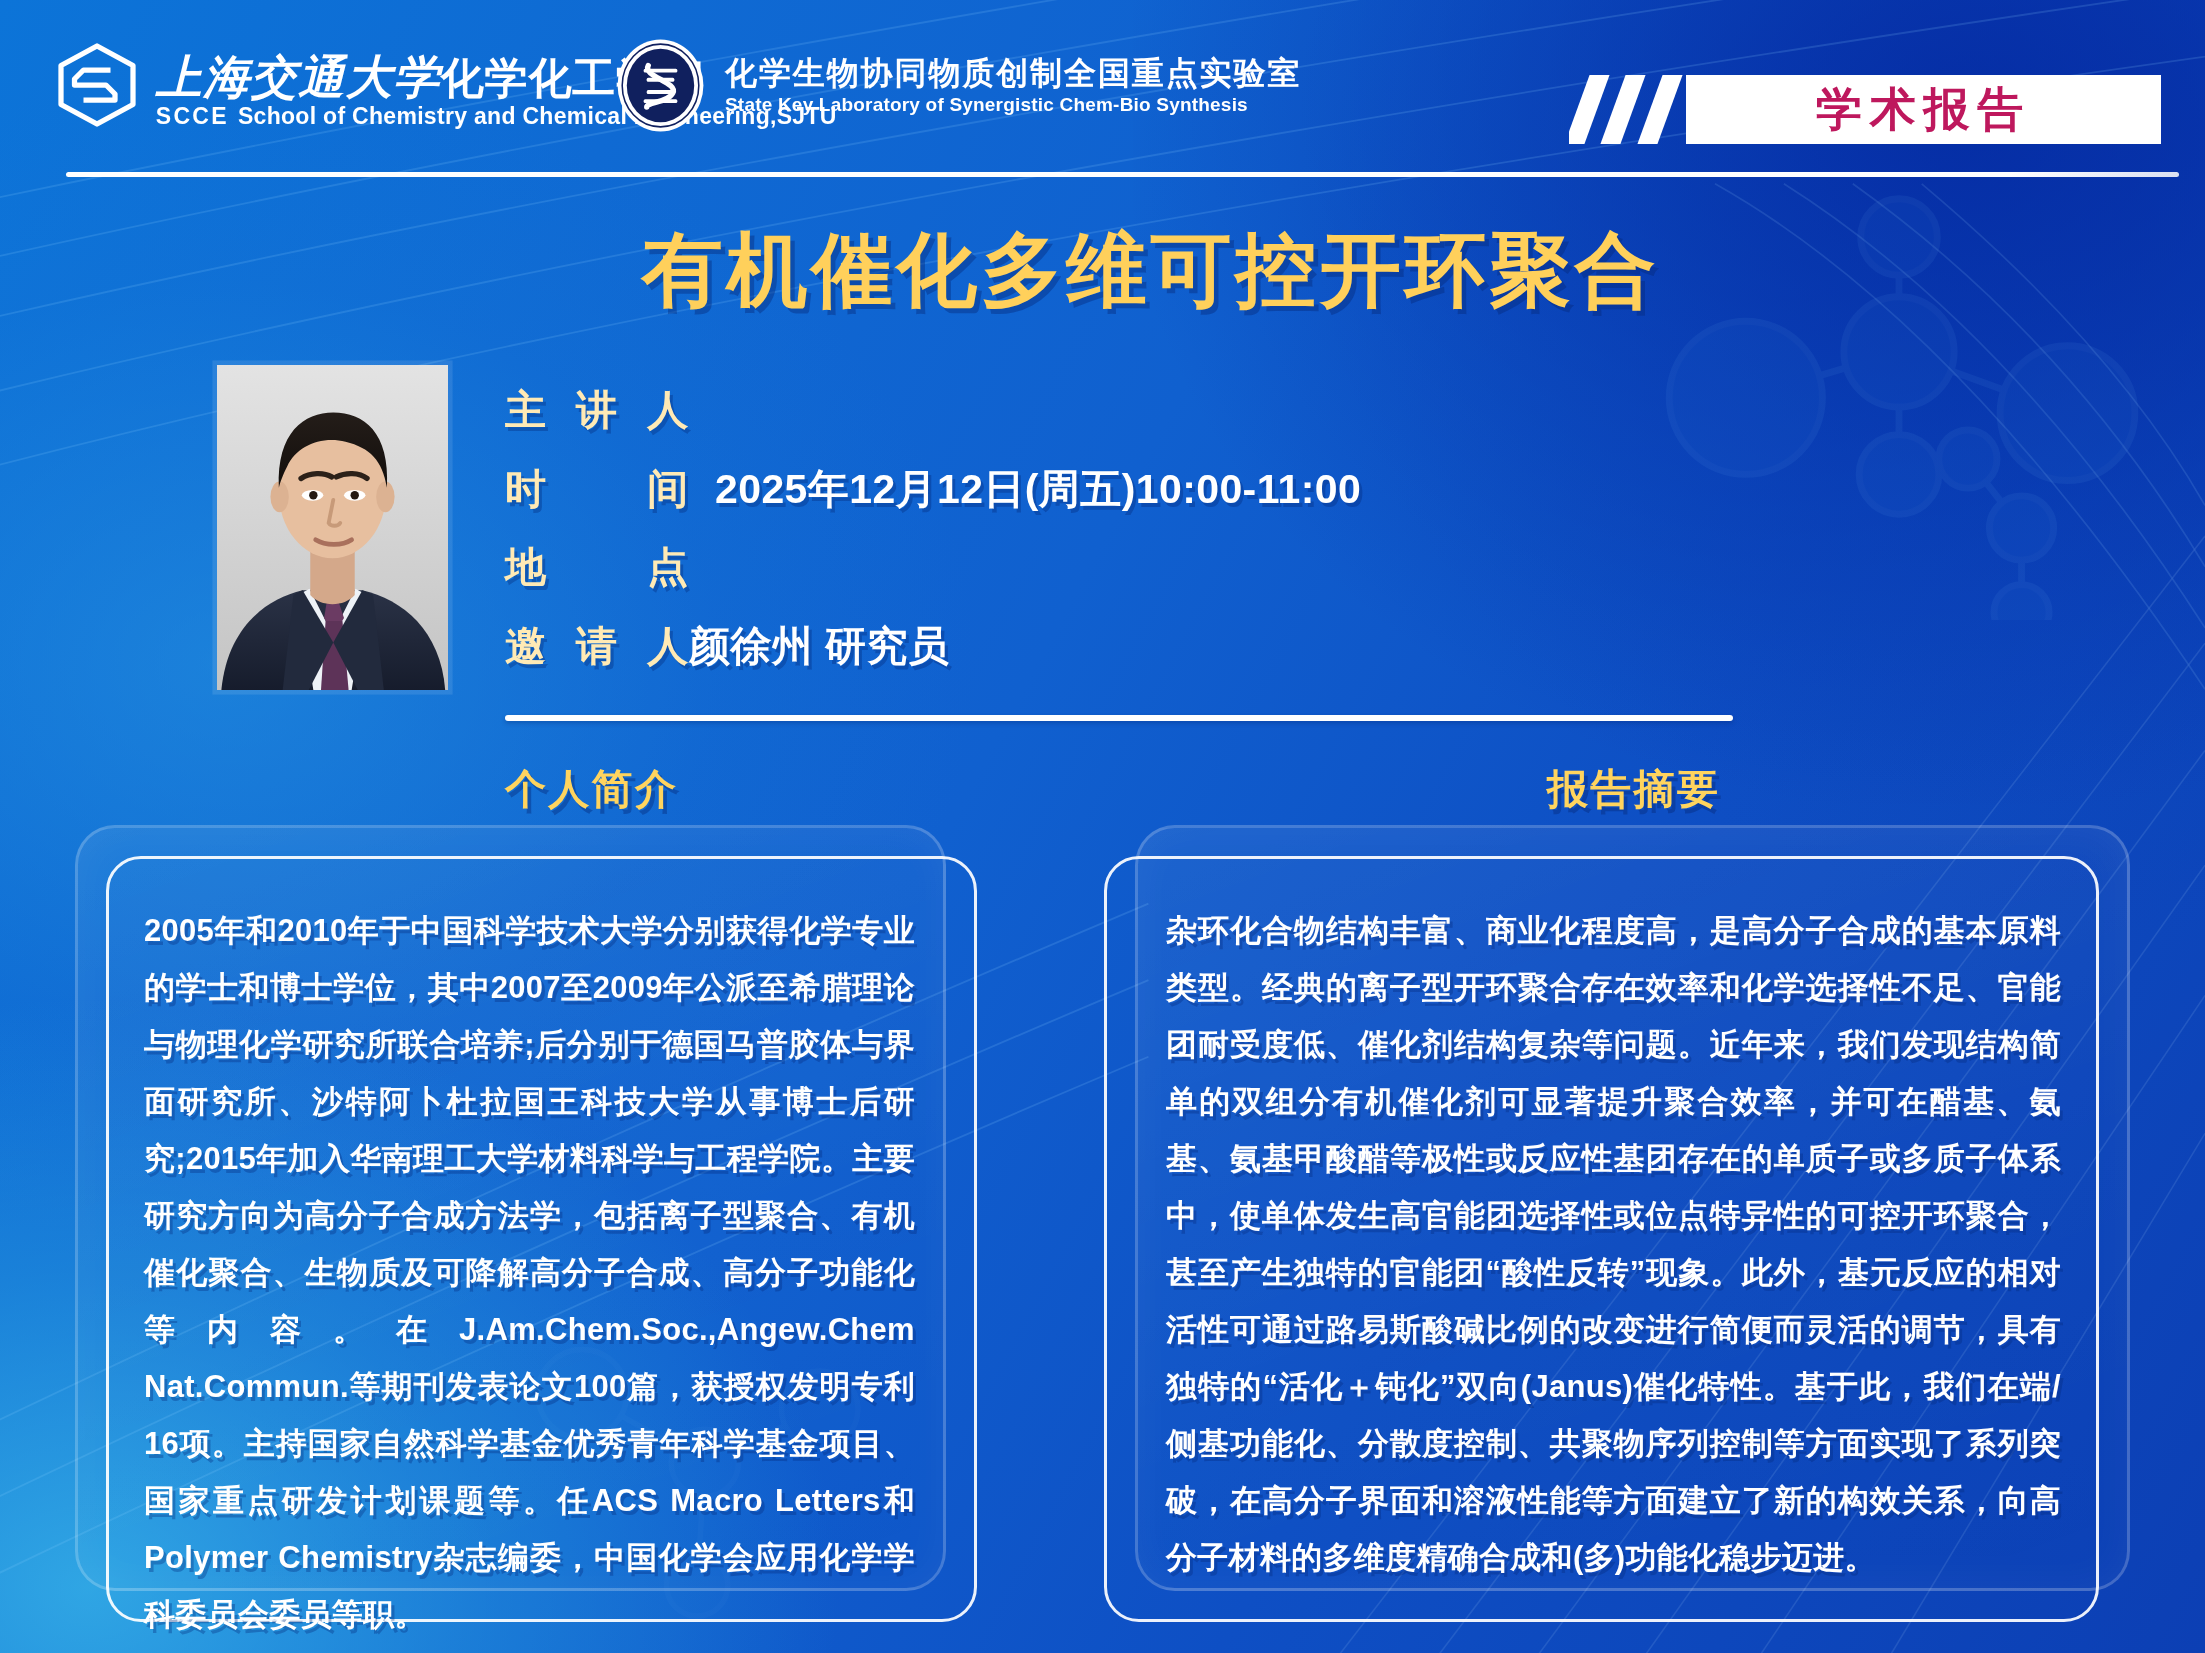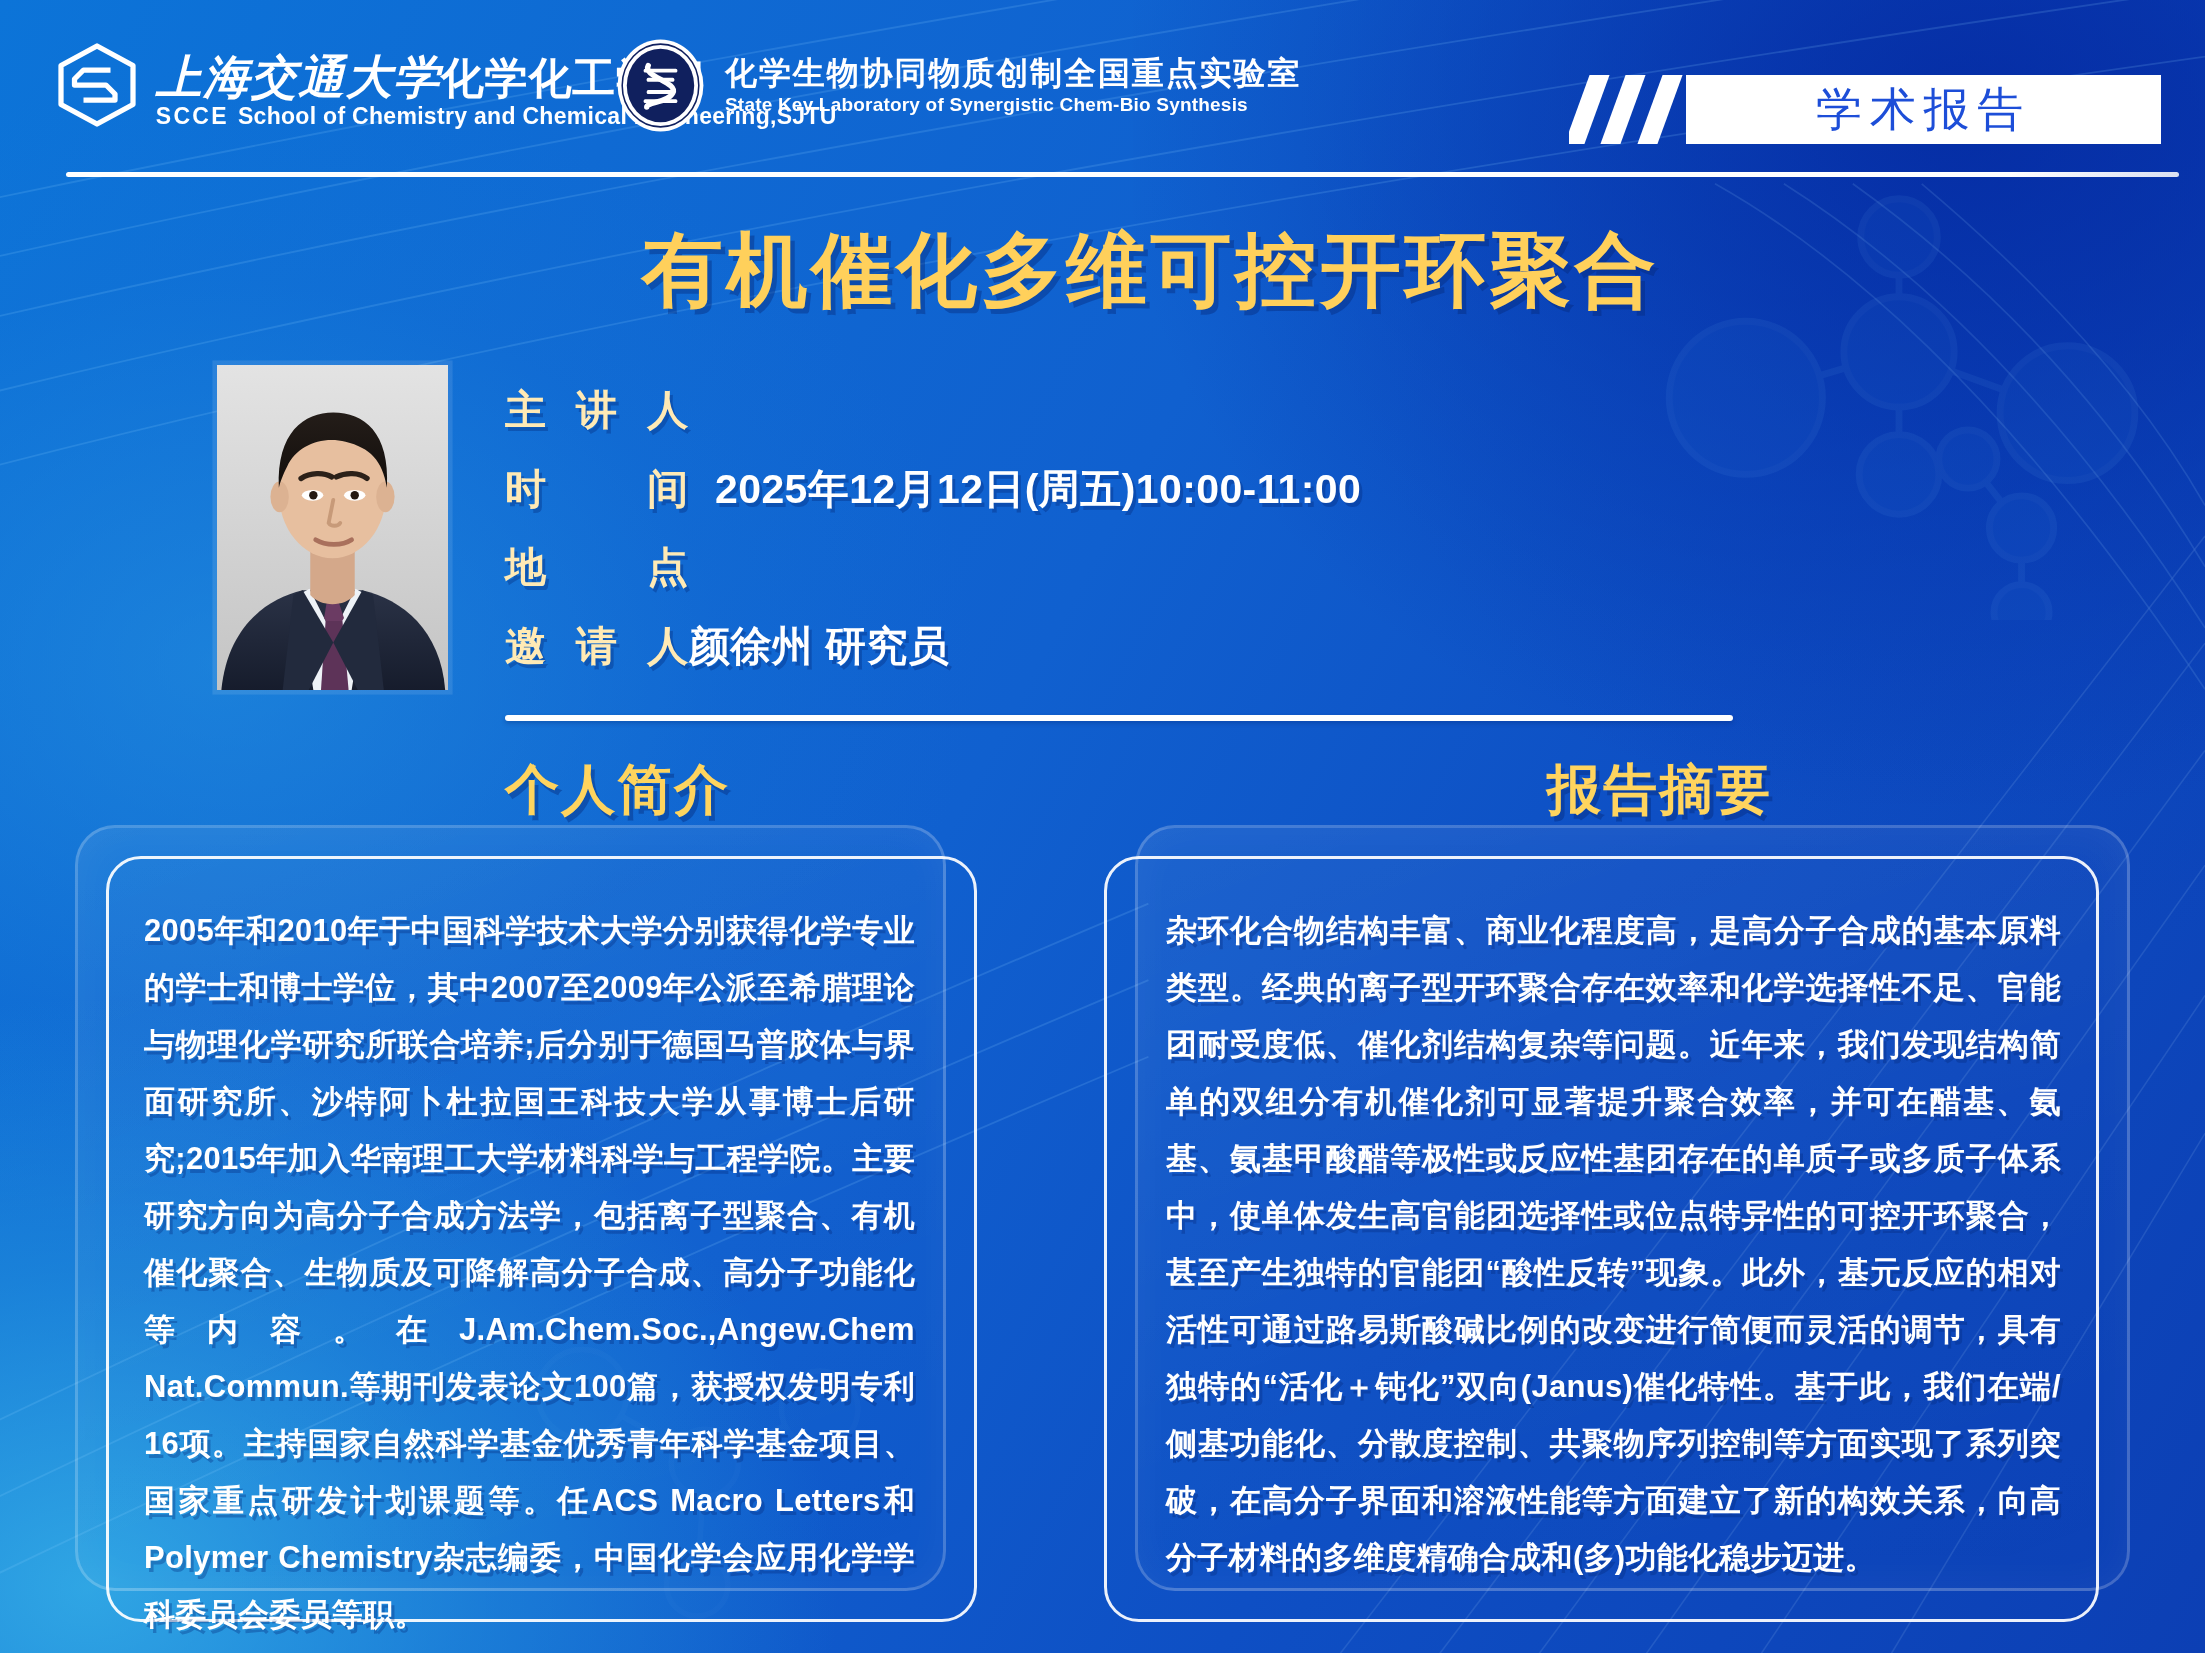--- a/index.html
+++ b/index.html
@@ -56,21 +56,21 @@
     transform:skewX(-20deg);
   }
   .badge-slashes i:nth-child(1){left:7.7px;}
   .badge-slashes i:nth-child(2){left:44px;}
   .badge-slashes i:nth-child(3){left:81px;}
   .badge-panel{
     background:#fff;min-width:383px;display:flex;align-items:center;justify-content:center;
     padding:0 46px;margin-left:-12.3px;
   }
   .badge-panel span{
-    color:#1d4ed8;font-size:46px;font-weight:400;letter-spacing:7.7px;line-height:47px;
+    color:#be185d;font-size:46px;font-weight:700;letter-spacing:7.7px;line-height:47px;
   }
   .hdr-rule{
     position:absolute;left:66px;top:172px;width:2113px;height:5.4px;
     background:linear-gradient(90deg,#ffffff 0%,#ffffff 92%,rgba(255,255,255,.85) 100%);
     border-radius:3.1px;
   }
 
   
   .title{
     position:absolute;left:0;top:224px;width:2205px;text-align:center;
@@ -100,21 +100,21 @@
     color:#ffffff;font-size:41px;font-weight:700;line-height:54px;letter-spacing:0.4px;
     text-shadow:3.1px 3.8px 0 rgba(4,40,120,.35);white-space:nowrap;
   }
   .rule{
     position:absolute;left:505px;top:715px;width:1228px;height:6.1px;background:#ffffff;border-radius:3.8px;
     box-shadow:0 2.3px 4.6px rgba(3,35,110,.30);
   }
 
   
   .sec-h{
-    position:absolute;color:#ffd45e;font-size:54px;font-weight:700;letter-spacing:2.3px;
+    position:absolute;color:#ffd45e;font-size:41px;font-weight:700;letter-spacing:2.3px;
     text-shadow:3.8px 4.6px 0 rgba(4,40,120,.40);line-height:46px;
   }
   .sec-h.left{left:505px;top:766px;}
   .sec-h.right{left:1547px;top:766px;}
 
   
   .panel{position:absolute;}
   .panel .outer{
     position:absolute;inset:0;border-radius:40px;
     border:3.1px solid rgba(255,255,255,.22);

